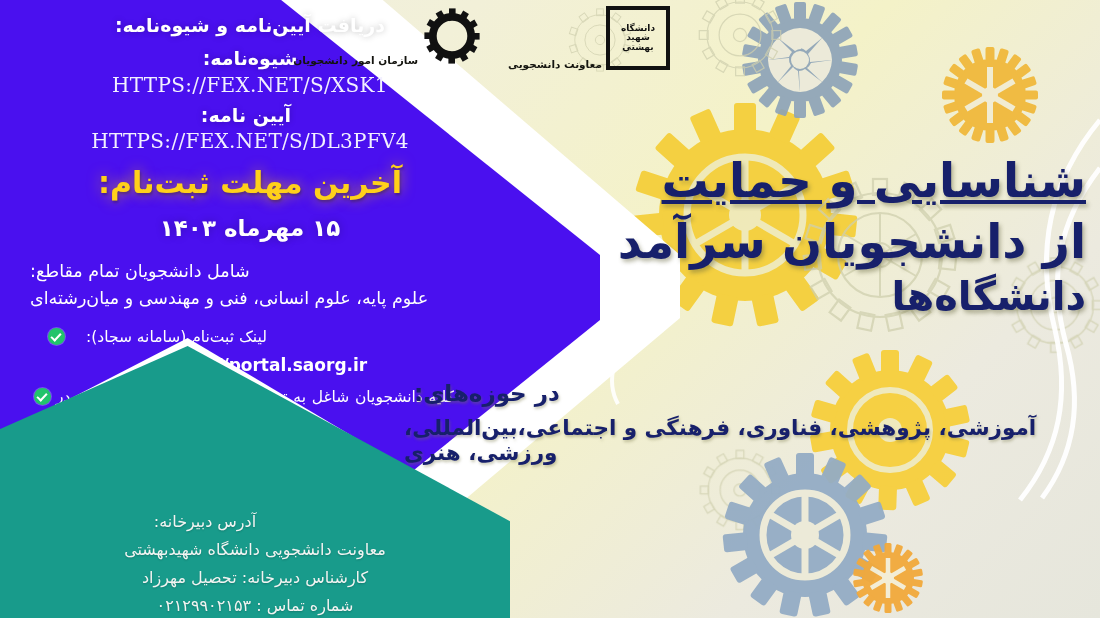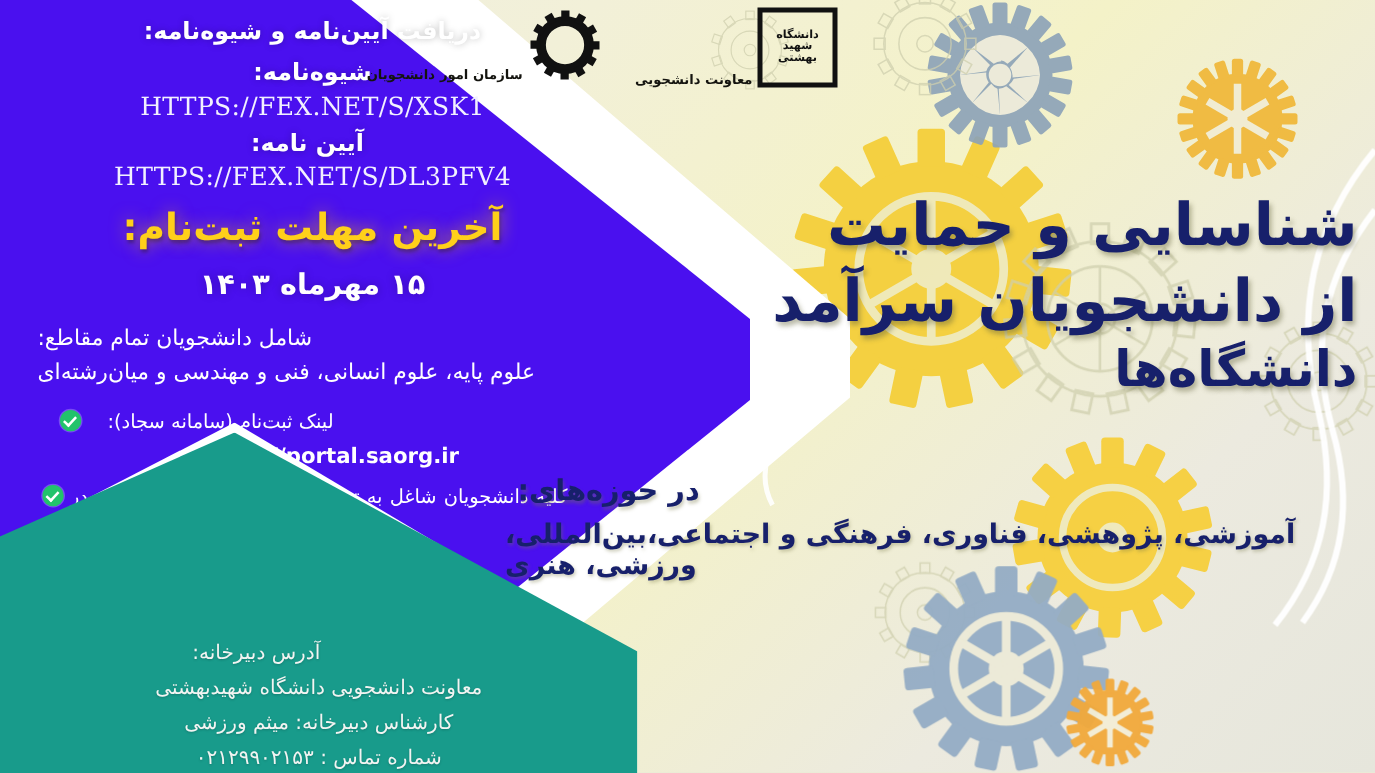--- a/index.html
+++ b/index.html
@@ -477,21 +477,21 @@
 
     </div>
   </div>
 
   <div class="teal-white"></div>
   <div class="teal"></div>
 
   <div class="teal-text" style="left:0;top:508px;width:520px;text-align:center;">
     <div style="padding-right:110px;">آدرس دبیرخانه:</div>
     <div style="padding-right:10px;">معاونت دانشجویی دانشگاه شهیدبهشتی</div>
-    <div style="padding-right:10px;">کارشناس دبیرخانه: میثم ورزشی</div>
+    <div style="padding-right:10px;">کارشناس دبیرخانه: تحصیل مهرزاد</div>
     <div style="padding-right:10px;">شماره تماس : ۰۲۱۲۹۹۰۲۱۵۳</div>
   </div>
 
   <div class="logos">
     <div class="logo-block">
       <div class="sbu-mark">
         <span>دانشگاه شهید بهشتی</span>
       </div>
       <div class="logo-cap">معاونت دانشجویی</div>
     </div>
@@ -515,21 +515,21 @@
             <rect x="45" y="4" width="11" height="13" transform="rotate(330 50 50)"></rect>
           </g>
         </g>
       </svg>
       <div class="logo-cap">سازمان امور</div>
       <div class="logo-cap" style="margin-top:-3px;">دانشجویان</div>
     </div>
   </div>
 
   <div class="headline">
-    <span style="display:block;">شناسایی و حمایت</span>
+    <span style="display:block;text-decoration:underline;">شناسایی و حمایت</span>
     <span style="display:block;">از دانشجویان سرآمد</span>
     <span class="ln3">دانشگاه‌ها</span>
   </div>
 
   <div class="fields">
     <span class="f-lbl">در حوزه‌های:</span>
     <span class="f-val">آموزشی، پژوهشی، فناوری، فرهنگی و اجتماعی،بین‌المللی، ورزشی، هنری</span>
   </div>
 
 </div>

